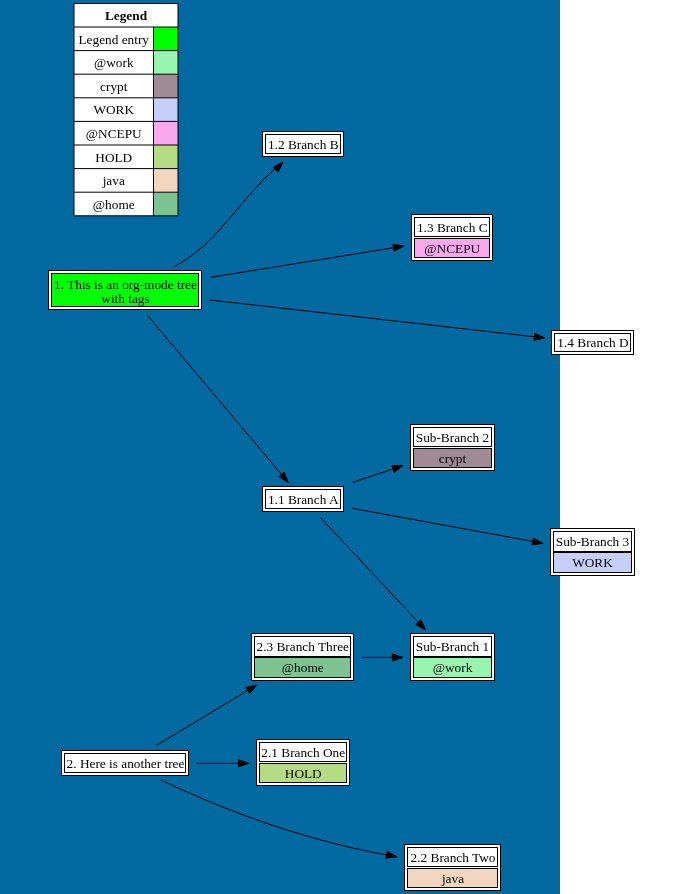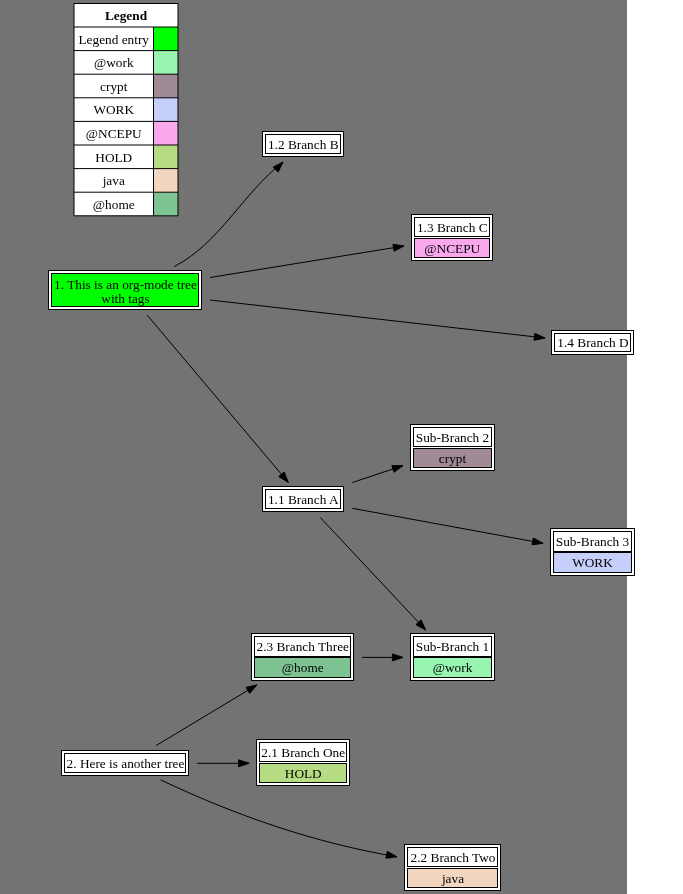--- a/index.html
+++ b/index.html
@@ -1,19 +1,19 @@
 <!DOCTYPE html>
 <html><head>
 <meta charset="utf-8">
 <title>org-mode tree with tags</title>
 <style>
   html,body{margin:0;padding:0;background:#ffffff;}
   body{width:683px;height:894px;overflow:hidden;
        font-family:"Liberation Serif",serif;}
-  #canvas{position:relative;width:627px;height:894px;background:#737373;}
+  #canvas{position:relative;width:560px;height:894px;background:#0369a1;}
   svg#graph{position:absolute;left:0;top:0;display:block;}
   text{font-family:"Liberation Serif",serif;fill:#000000;}
   .t-node{font-size:13.3px;text-anchor:middle;}
   .t-legend{font-size:13.3px;text-anchor:middle;}
   .t-legend-head{font-size:13.3px;font-weight:bold;text-anchor:middle;}
   .edge{fill:none;stroke:#000000;stroke-width:1;}
   .arrow{fill:#000000;stroke:#000000;stroke-width:1;stroke-linejoin:miter;}
   .obox{fill:#ffffff;stroke:#000000;stroke-width:1;}
   .ibox{stroke:#000000;stroke-width:1;}
   .gl{stroke:#000000;stroke-width:1;}

